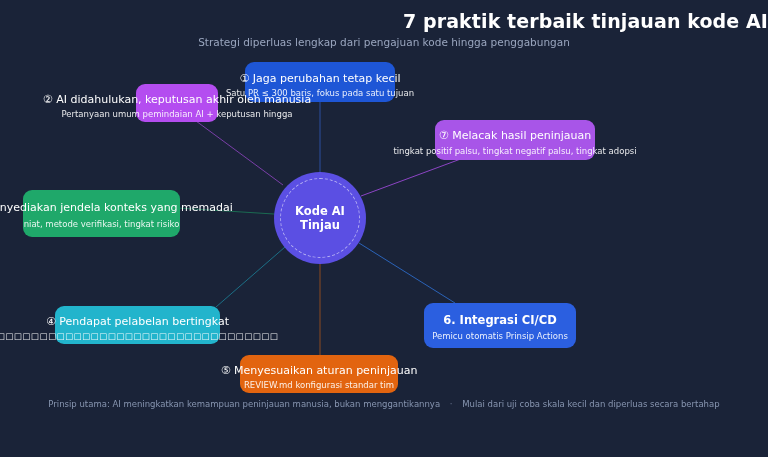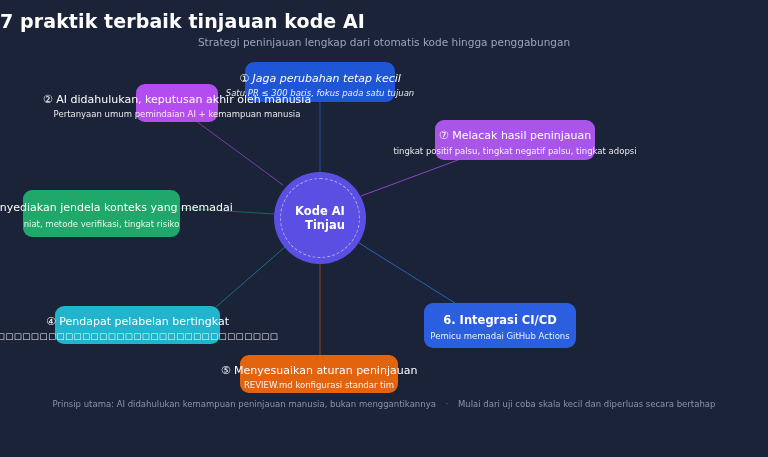--- a/index.html
+++ b/index.html
@@ -8,21 +8,21 @@
     background:#1a2338;
     font-family:"DejaVu Sans","Liberation Sans",sans-serif;
     overflow:hidden;
     position:relative;
   }
   #stage { position:absolute; inset:0; width:768px; height:457px; }
 
   
   .title {
     position:absolute; left:0; top:10px; width:768px;
-    text-align:left; color:#ffffff;
+    text-align:right; color:#ffffff;
     font-size:19px; font-weight:bold; letter-spacing:.1px;
   }
   .subtitle {
     position:absolute; left:0; top:36px; width:768px;
     text-align:center; color:#9aa6bf; font-size:10.5px;
   }
 
   
   #wires { position:absolute; inset:0; width:768px; height:457px; }
 
@@ -32,21 +32,21 @@
     border-radius:50%;
     background:#5b4fe3;
     box-shadow:0 0 0 0 rgba(0,0,0,0);
     display:flex; align-items:center; justify-content:center;
   }
   .center-ring {
     position:absolute; left:6px; top:6px; right:6px; bottom:6px;
     border:1px dashed rgba(255,255,255,.55); border-radius:50%;
   }
   .center-label {
-    position:relative; z-index:2; text-align:right; color:#fff;
+    position:relative; z-index:2; text-align:center; color:#fff;
     font-size:11.5px; font-weight:bold; line-height:14px;
   }
 
   
   .node { position:absolute; }
   .node-box {
     position:absolute; left:0; top:0;
     border-radius:9px;
     display:block;
   }
@@ -68,50 +68,50 @@
     text-align:center; color:#8795b0; font-size:8.5px;
   }
   .footer .sep { padding:0 7px; color:#66728c; }
 </style>
 </head>
 <body>
 
 <div id="stage">
 
   <div class="title">7 praktik terbaik tinjauan kode AI</div>
-  <div class="subtitle">Strategi peninjauan lengkap dari otomatis kode hingga penggabungan</div>
+  <div class="subtitle">Strategi diperluas lengkap dari pengajuan kode hingga penggabungan</div>
 
   <svg id="wires" viewBox="0 0 768 457" xmlns="http://www.w3.org/2000/svg">
     <line x1="320" y1="172" x2="320" y2="100" stroke="#2b4f9e" stroke-width="1"></line>
     <line x1="283" y1="185" x2="196" y2="121" stroke="#7a3fa8" stroke-width="1"></line>
     <line x1="274" y1="214" x2="178" y2="208" stroke="#1b6b52" stroke-width="1"></line>
     <line x1="285" y1="247" x2="216" y2="307" stroke="#1c6f86" stroke-width="1"></line>
     <line x1="320" y1="264" x2="320" y2="355" stroke="#8a4a21" stroke-width="1"></line>
     <line x1="359" y1="243" x2="455" y2="303" stroke="#2b63b8" stroke-width="1"></line>
     <line x1="361" y1="196" x2="466" y2="157" stroke="#8c44c4" stroke-width="1"></line>
   </svg>
 
   <div class="center-node">
     <div class="center-ring"></div>
     <div class="center-label">
       <span>Kode AI</span><br>
       <span>Tinjau</span>
     </div>
   </div>
 
-  <div class="node" style="left:245px; top:62px; width:150px; height:40px;font-style:italic;">
+  <div class="node" style="left:245px; top:62px; width:150px; height:40px;">
     <div class="node-box" style="width:150px; height:40px; background:#1e56d6;"></div>
     <div class="node-title" style="top:10px;">① Jaga perubahan tetap kecil</div>
     <div class="node-sub" style="top:26px;">Satu PR ≤ 300 baris, fokus pada satu tujuan</div>
   </div>
 
   <div class="node" style="left:136px; top:84px; width:82px; height:38px;padding-left:24px;">
     <div class="node-box" style="width:82px; height:38px; background:#b44df0;"></div>
     <div class="node-title" style="top:9px;">② AI didahulukan, keputusan akhir oleh manusia</div>
-    <div class="node-sub" style="top:25px;">Pertanyaan umum pemindaian AI + kemampuan manusia</div>
+    <div class="node-sub" style="top:25px;">Pertanyaan umum pemindaian AI + keputusan hingga</div>
   </div>
 
   <div class="node" style="left:23px; top:190px; width:157px; height:47px;">
     <div class="node-box" style="width:157px; height:47px; background:#1fa86a;"></div>
     <div class="node-title" style="top:11px;">③ Menyediakan jendela konteks yang memadai</div>
     <div class="node-sub" style="top:29px;">niat, metode verifikasi, tingkat risiko</div>
   </div>
 
   <div class="node" style="left:55px; top:306px; width:165px; height:44px;">
     <div class="node-box" style="width:165px; height:38px; background:#22b4cc;"></div>
@@ -121,28 +121,28 @@
 
   <div class="node" style="left:240px; top:355px; width:158px; height:38px;">
     <div class="node-box" style="width:158px; height:38px; background:#e2640f;"></div>
     <div class="node-title" style="top:9px;">⑤ Menyesuaikan aturan peninjauan</div>
     <div class="node-sub" style="top:25px;">REVIEW.md konfigurasi standar tim</div>
   </div>
 
   <div class="node" style="left:424px; top:303px; width:152px; height:45px;">
     <div class="node-box" style="width:152px; height:45px; background:#2b5fe0;"></div>
     <div class="node-title" style="top:10px; font-weight:bold; font-size:11.5px;">6. Integrasi CI/CD</div>
-    <div class="node-sub" style="top:28px;">Pemicu memadai GitHub Actions</div>
+    <div class="node-sub" style="top:28px;">Pemicu otomatis Prinsip Actions</div>
   </div>
 
   <div class="node" style="left:435px; top:120px; width:160px; height:40px;">
     <div class="node-box" style="width:160px; height:40px; background:#a855e8;"></div>
     <div class="node-title" style="top:9px;">⑦ Melacak hasil peninjauan</div>
     <div class="node-sub" style="top:26px;">tingkat positif palsu, tingkat negatif palsu, tingkat adopsi</div>
   </div>
 
   <div class="footer">
-    <span>Prinsip utama: AI didahulukan kemampuan peninjauan manusia, bukan menggantikannya</span>
+    <span>Prinsip utama: AI meningkatkan kemampuan peninjauan manusia, bukan menggantikannya</span>
     <span class="sep">·</span>
     <span>Mulai dari uji coba skala kecil dan diperluas secara bertahap</span>
   </div>
 
 </div>
 
 </body></html>

